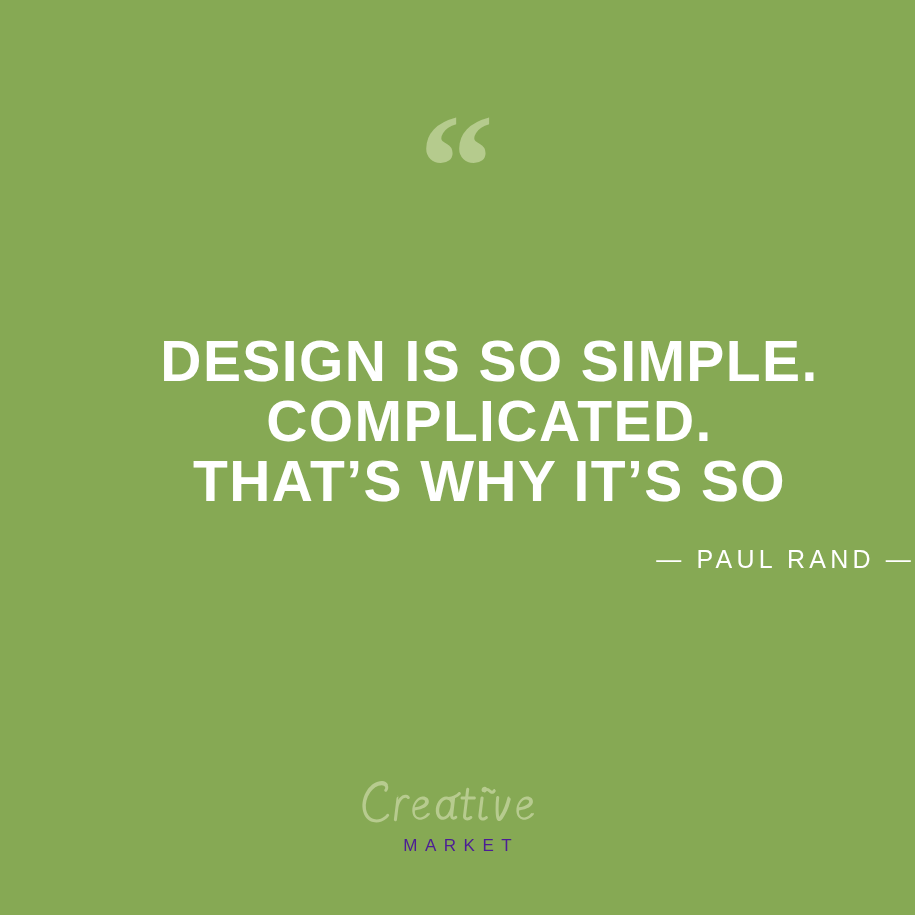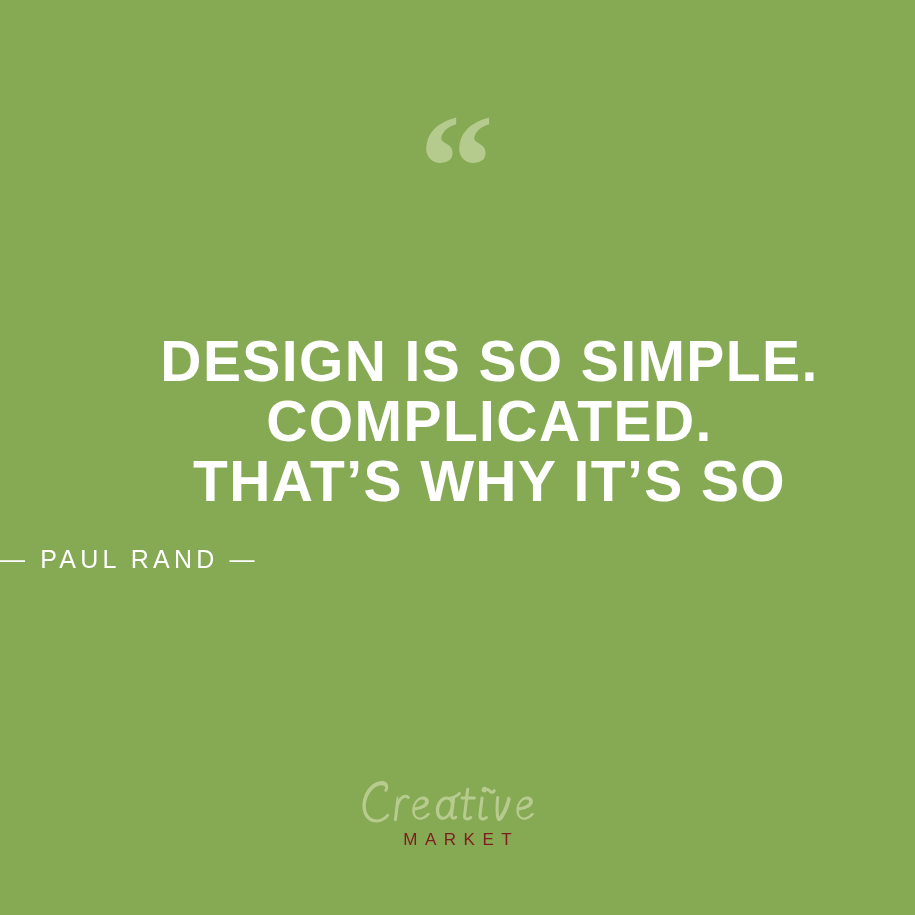--- a/index.html
+++ b/index.html
@@ -61,21 +61,21 @@
     letter-spacing: 1.4px;
     white-space: nowrap;
   }
 
   
   #attribution {
     position: absolute;
     top: 543px;
     left: 0;
     width: 915px;
-    text-align: left;
+    text-align: right;
     color: #ffffff;
     font-family: "Liberation Sans", sans-serif;
     font-weight: 400;
     font-size: 25px;
     line-height: 32px;
     letter-spacing: 4.2px;
     white-space: nowrap;
   }
 
   
@@ -93,21 +93,22 @@
     width: 208px;
     height: 56px;
   }
 
   #logo-wordmark path {
     fill: #b7cb8f;
   }
 
   #logo-subtitle {
     display: block;
-    color: #7f1d1d;
+    margin-top: 6px;
+    color: #4c1d95;
     font-family: "Liberation Sans", sans-serif;
     font-weight: 400;
     font-size: 17px;
     line-height: 18px;
     letter-spacing: 7.5px;
     text-indent: 7.5px;
     white-space: nowrap;
   }
 </style>
 </head>

